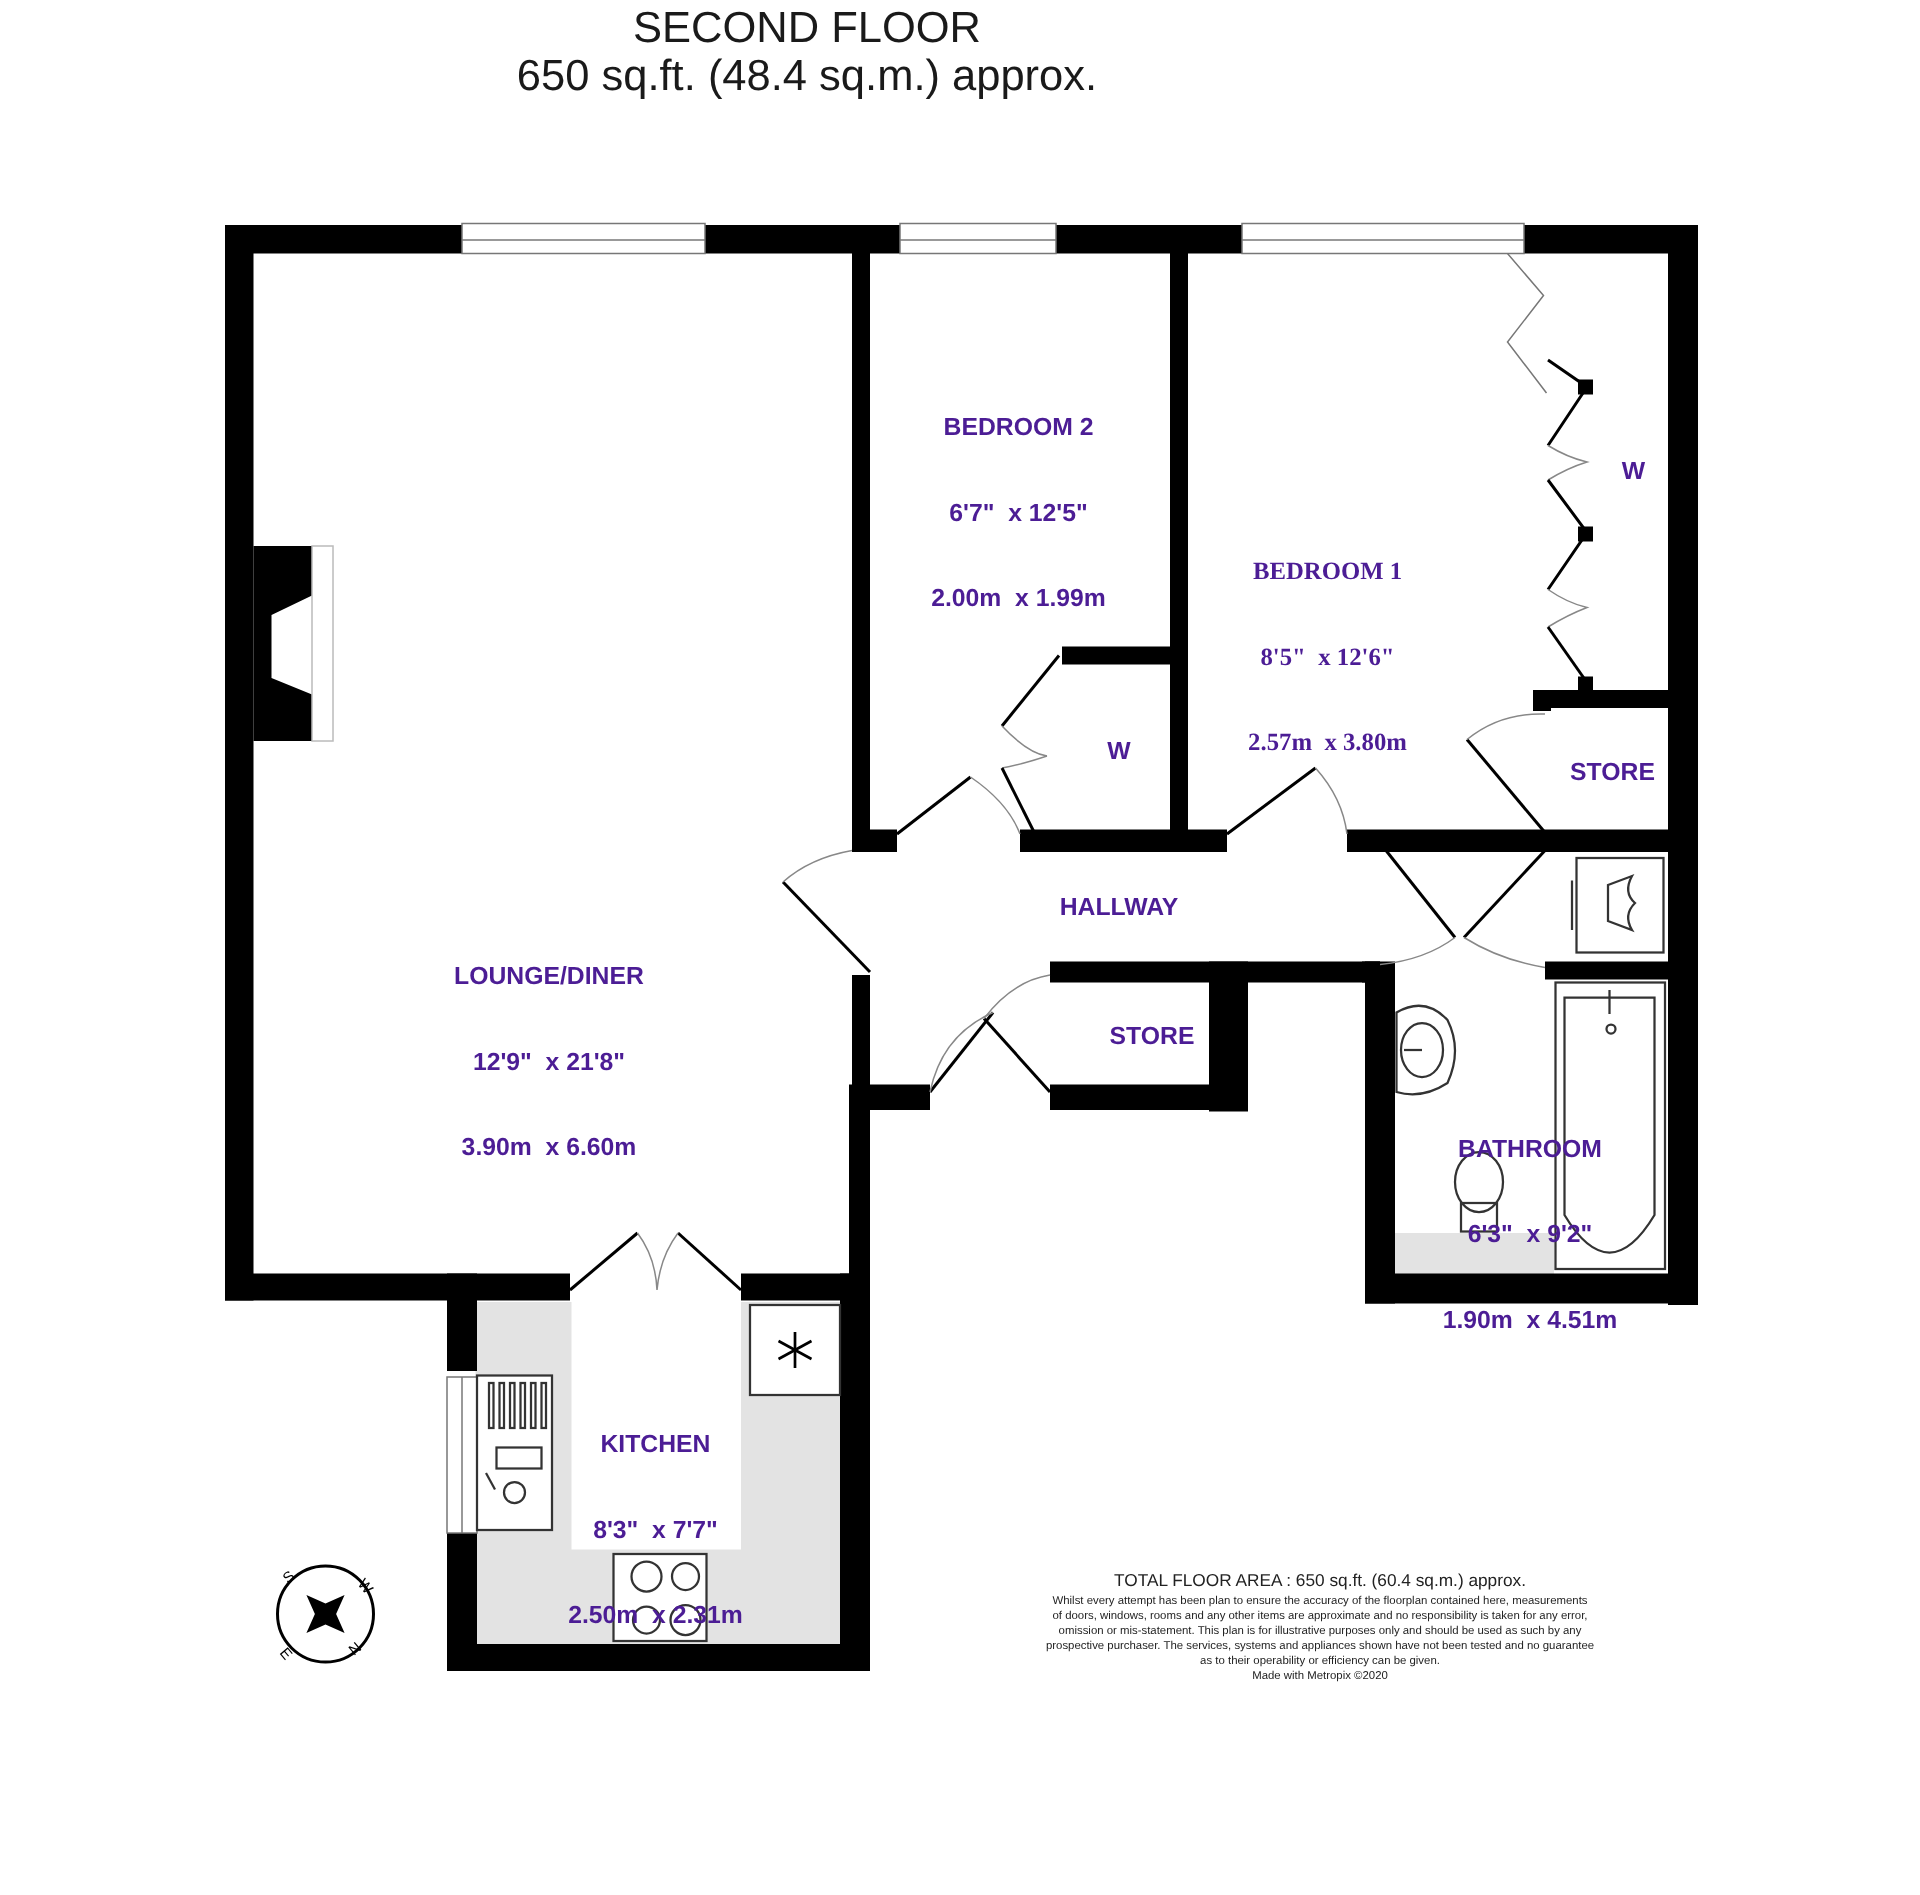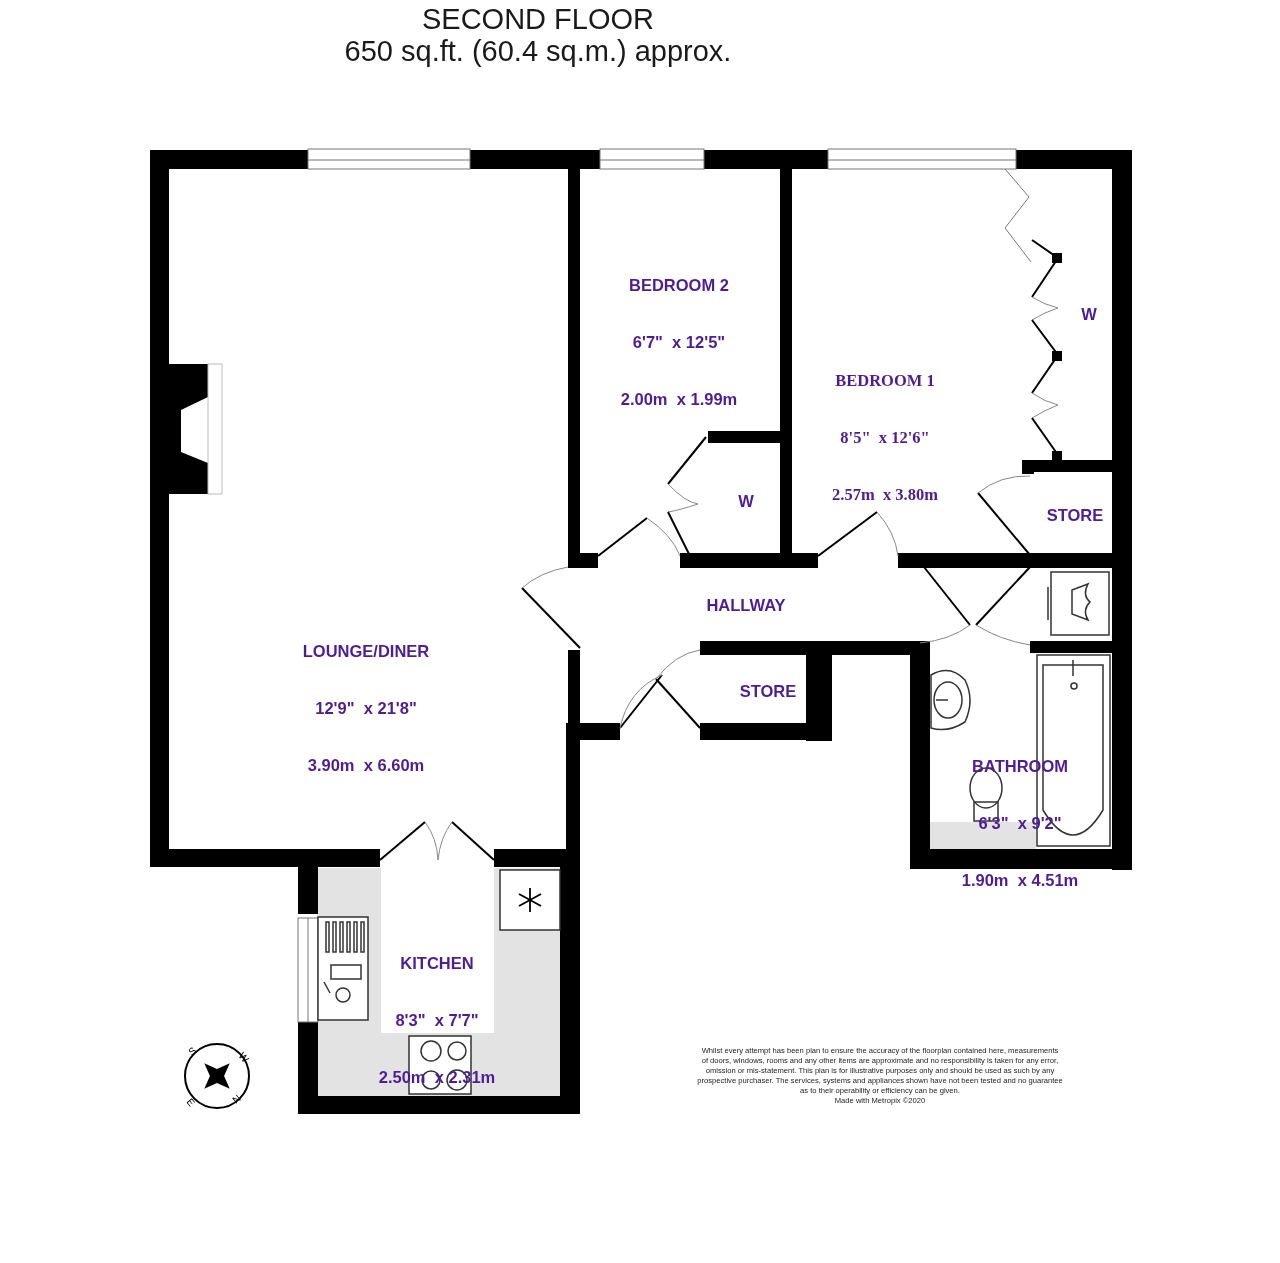--- a/index.html
+++ b/index.html
@@ -11,21 +11,21 @@
   .lbl{position:absolute;text-align:center;font-weight:bold;font-size:16.5px;line-height:19px;color:#4c1d95;white-space:pre;transform:translateX(-50%);}
   .lbl span{display:block;}
   .foot{position:absolute;left:640px;top:1046px;width:480px;text-align:center;color:#222;}
   .foot .area{font-size:11.5px;line-height:16px;}
   .foot .disc{font-size:7.6px;line-height:10px;}
 </style>
 </head>
 <body>
 
 <div class="title" id="t1">SECOND FLOOR</div>
-<div class="title" id="t2">650 sq.ft. (60.4 sq.m.) approx.</div>
+<div class="title" id="t2">650 sq.ft. (48.4 sq.m.) approx.</div>
 
 <svg class="plan" width="1280" height="1263" viewBox="0 0 1280 1263">
 
   <g fill="#e3e3e3">
     <rect x="317" y="868" width="243" height="228"></rect>
     <rect x="930" y="822" width="106" height="30"></rect>
   </g>
   <rect x="381" y="860" width="113" height="173" fill="#fff"></rect>
 
   <g fill="#000">
@@ -215,19 +215,20 @@
   <span>8'3"  x 7'7"</span>
   <span>2.50m  x 2.31m</span>
 </div>
 <div class="lbl" style="left:746px;top:596px;text-align:right;">HALLWAY</div>
 <div class="lbl" style="left:768px;top:682px;">STORE</div>
 <div class="lbl" style="left:1075px;top:506px;">STORE</div>
 <div class="lbl" style="left:1089px;top:305px;">W</div>
 <div class="lbl" style="left:746px;top:492px;">W</div>
 
 <div class="foot">
+  <div class="area">TOTAL FLOOR AREA : 650 sq.ft. (60.4 sq.m.) approx.</div>
   <div class="disc">Whilst every attempt has been plan to ensure the accuracy of the floorplan contained here, measurements</div>
   <div class="disc">of doors, windows, rooms and any other items are approximate and no responsibility is taken for any error,</div>
   <div class="disc">omission or mis-statement. This plan is for illustrative purposes only and should be used as such by any</div>
   <div class="disc">prospective purchaser. The services, systems and appliances shown have not been tested and no guarantee</div>
   <div class="disc">as to their operability or efficiency can be given.</div>
   <div class="disc">Made with Metropix ©2020</div>
 </div>
 
 </body></html>

